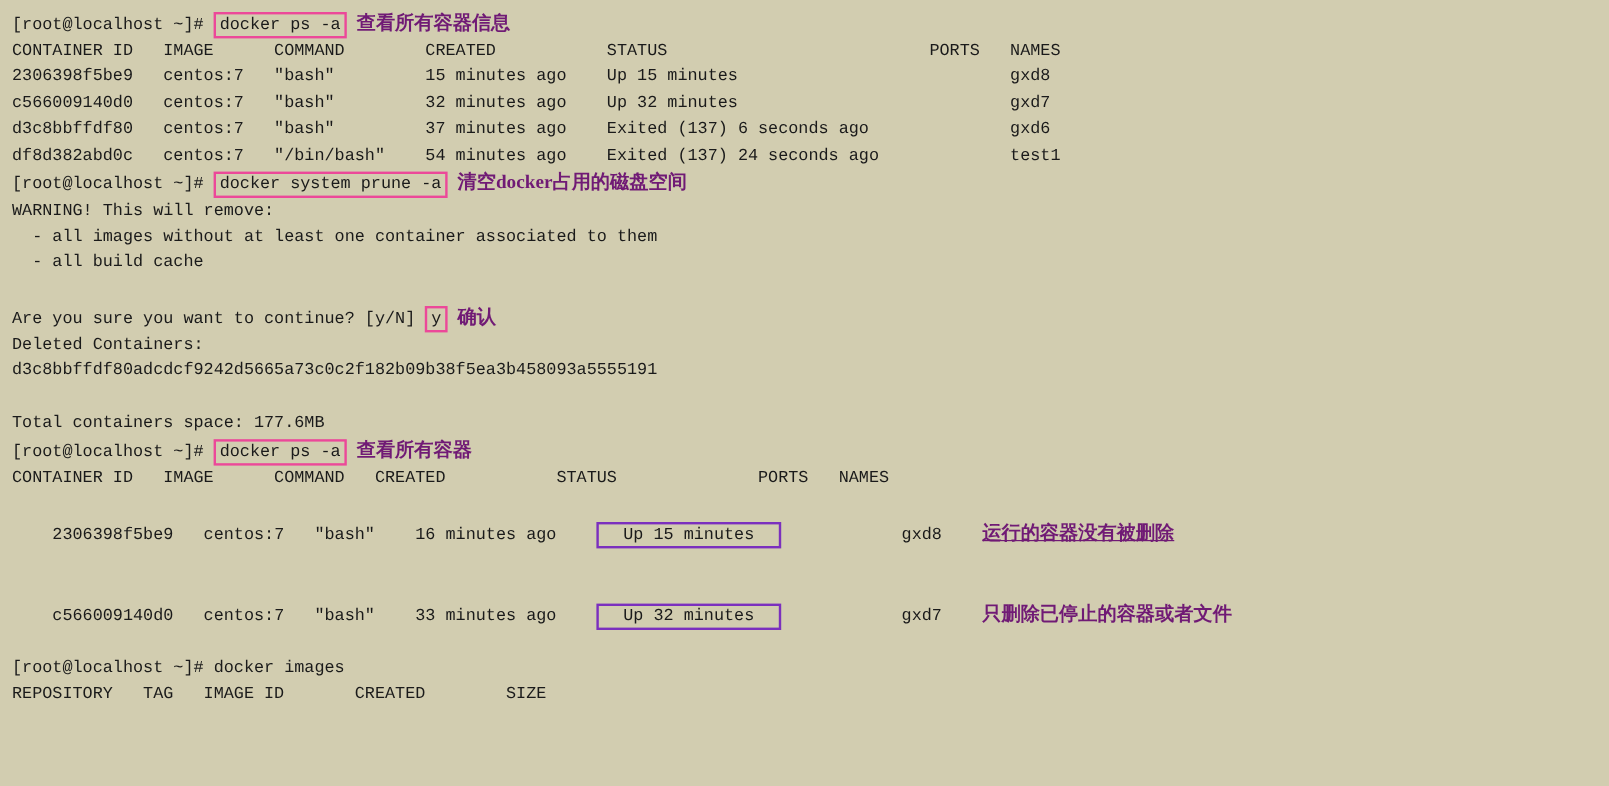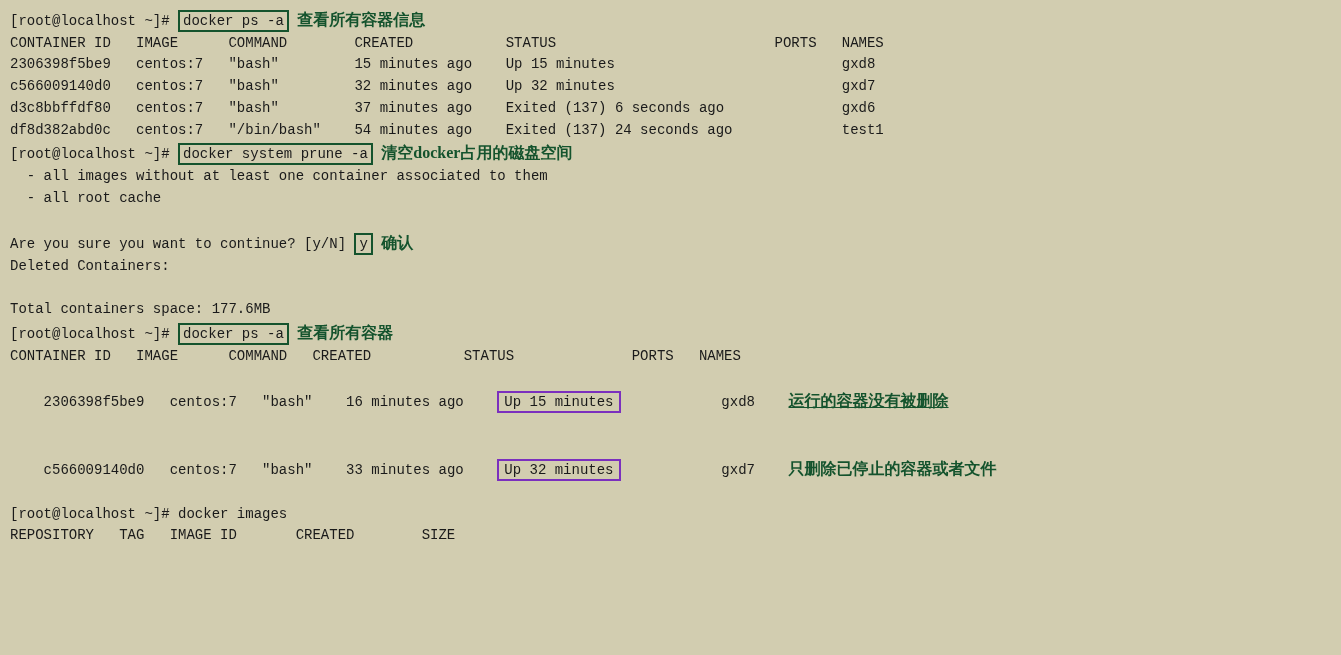--- a/index.html
+++ b/index.html
@@ -12,33 +12,33 @@
       min-height: 655px;
       padding: 8px 10px;
       position: relative;
     }
     .terminal-line {
       white-space: pre;
       line-height: 1.55;
     }
     .highlight-box {
       display: inline;
-      border: 2px solid #14532d;
+      border: 2px solid #ec4899;
       padding: 1px 3px;
     }
     .annotation {
-      color: #14532d;
+      color: #701a75;
       font-family: 'SimSun', 'STSong', serif;
       font-size: 16px;
       font-weight: bold;
     }
     .status-box {
       display: inline;
       border: 2px solid #7b2fbe;
-      padding: 1px 5px;
+      padding: 1px 20px;
     }
     .row {
       display: block;
       line-height: 1.55;
     }
   </style>
 </head>
 <body>
 
 <div>
@@ -51,29 +51,31 @@
 
   <div class="terminal-line">2306398f5be9   centos:7   "bash"         15 minutes ago    Up 15 minutes                           gxd8</div>
   <div class="terminal-line">c566009140d0   centos:7   "bash"         32 minutes ago    Up 32 minutes                           gxd7</div>
   <div class="terminal-line">d3c8bbffdf80   centos:7   "bash"         37 minutes ago    Exited (137) 6 seconds ago              gxd6</div>
   <div class="terminal-line">df8d382abd0c   centos:7   "/bin/bash"    54 minutes ago    Exited (137) 24 seconds ago             test1</div>
 
   <div class="row">
     <span>[root@localhost ~]# </span><span class="highlight-box">docker system prune -a</span><span>    </span><span class="annotation">清空docker占用的磁盘空间</span>
   </div>
 
+  <div class="terminal-line">WARNING! This will remove:</div>
   <div class="terminal-line">  - all images without at least one container associated to them</div>
-  <div class="terminal-line">  - all root cache</div>
+  <div class="terminal-line">  - all build cache</div>
   <div class="terminal-line">&nbsp;</div>
 
   <div class="row">
     <span>Are you sure you want to continue? [y/N] </span><span class="highlight-box">y</span><span>       </span><span class="annotation">确认</span>
   </div>
 
   <div class="terminal-line">Deleted Containers:</div>
+  <div class="terminal-line">d3c8bbffdf80adcdcf9242d5665a73c0c2f182b09b38f5ea3b458093a5555191</div>
   <div class="terminal-line">&nbsp;</div>
 
   <div class="terminal-line">Total containers space: 177.6MB</div>
 
   <div class="row">
     <span>[root@localhost ~]# </span><span class="highlight-box">docker ps -a</span><span>   </span><span class="annotation">查看所有容器</span>
   </div>
 
   <div class="terminal-line">CONTAINER ID   IMAGE      COMMAND   CREATED           STATUS              PORTS   NAMES</div>
 

